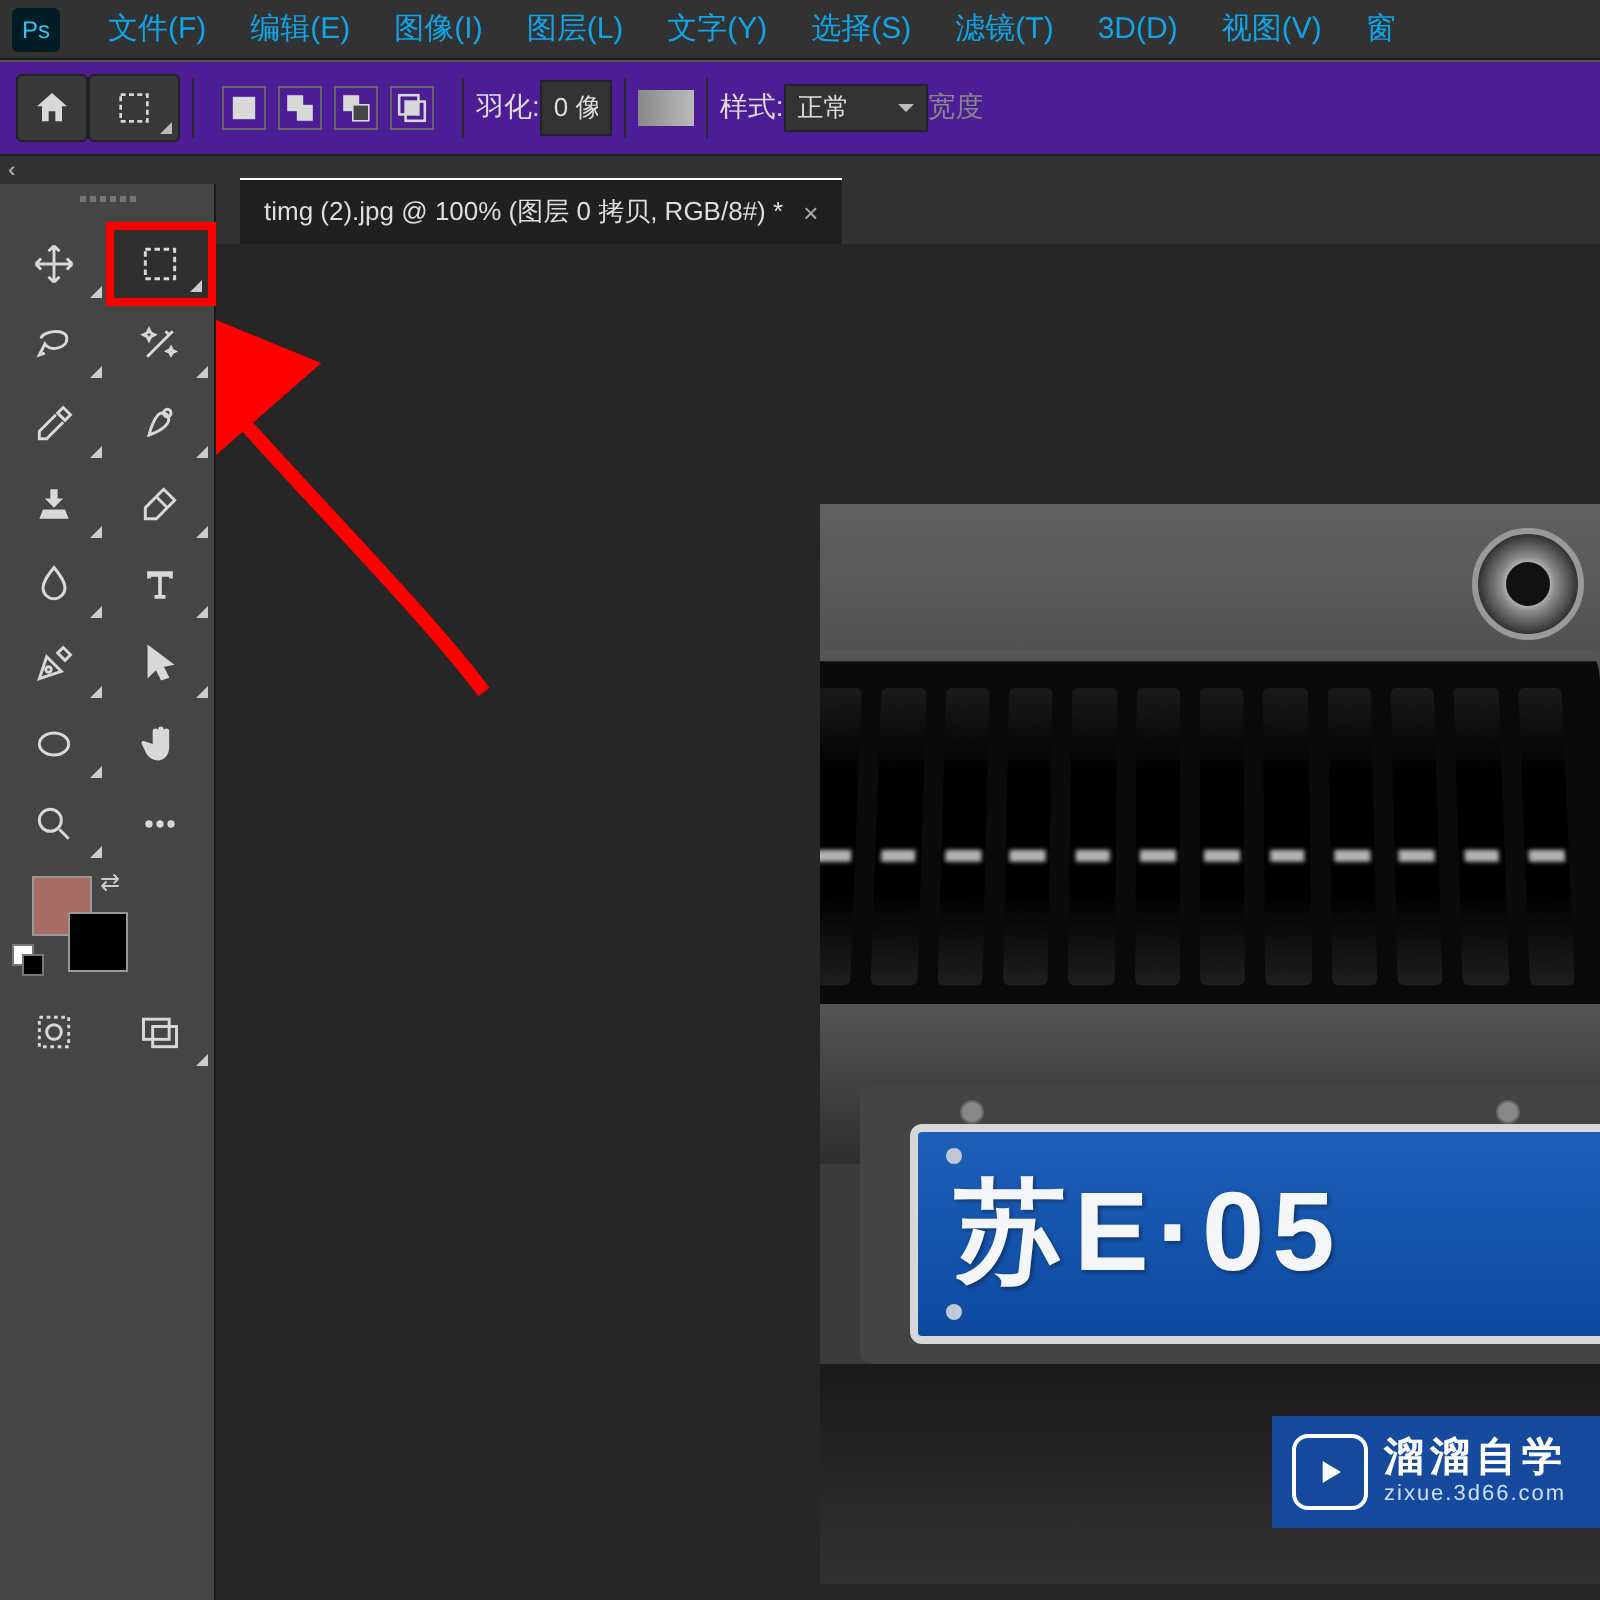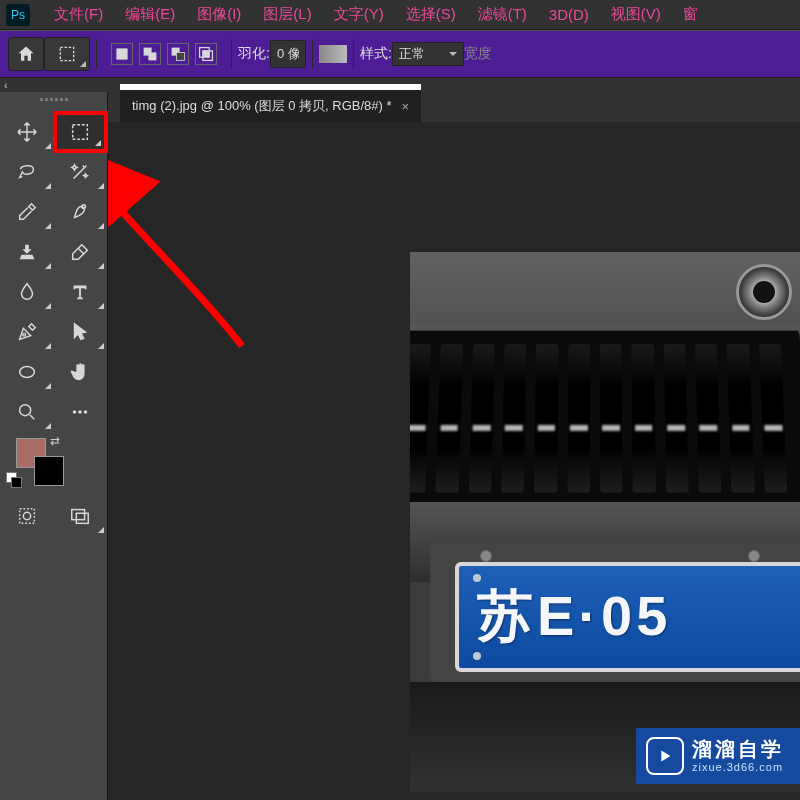--- a/index.html
+++ b/index.html
@@ -1,21 +1,21 @@
 <!DOCTYPE html>
 <html><head>
 <meta charset="utf-8">
 <style>
   * { margin: 0; padding: 0; box-sizing: border-box; user-select: none; }
   html, body { width: 800px; height: 800px; overflow: hidden; background: #323232; font-family: "Microsoft YaHei", Arial, sans-serif; color: #e6e6e6; font-size: 13px; }
 
   
   .menu-bar { height: 30px; background: #323232; display: flex; align-items: center; padding: 0 6px; gap: 2px; border-bottom: 1px solid #1a1a1a; }
   .ps-logo { width: 24px; height: 22px; background: #001d26; color: #31c5f0; font-weight: normal; font-size: 12px; display: flex; align-items: center; justify-content: center; border-radius: 3px; margin-right: 12px; }
-  .menu-item { padding: 4px 10px; color: #ec4899; cursor: pointer; font-size: 15px; }
+  .menu-item { padding: 4px 10px; color: #0ea5e9; cursor: pointer; font-size: 15px; }
 
   
   .options-bar { height: 48px; background: #4c1d95; border-top: 1px solid #555; border-bottom: 1px solid #1e1e1e; display: flex; align-items: center; padding: 0 8px; gap: 0; }
   .home-btn { width: 36px; height: 34px; background: #383838; display:flex; align-items:center; justify-content:center; border:1px solid #222; border-radius:3px;}
   .opt-marquee { width: 46px; height: 34px; background: #383838; border:1px solid #222; border-radius:3px; display:flex; align-items:center; justify-content:center; position:relative;}
   .opt-marquee::after { content:""; position:absolute; right:3px; bottom:3px; border:3px solid transparent; border-right-color:#bbb; border-bottom-color:#bbb; width:0;height:0;}
   .shape-mode { display:flex; align-items:center; gap:6px; padding:0 8px; }
   .shape-btn { width:22px; height:22px; border:1px solid #666; display:flex; align-items:center; justify-content:center;}
   .opt-label { color:#ddd; font-size:14px; }
   .opt-input { width:36px; height:24px; background:#333; border:1px solid #222; color:#ddd; padding:13px 6px; font-size:13px;}
@@ -48,21 +48,21 @@
   .swatch-mini { position:absolute; left:6px; top:40px; width:14px; height:14px; }
   .swatch-mini::before{content:"";position:absolute;left:0;top:0;width:9px;height:9px;background:#fff;border:1px solid #777;}
   .swatch-mini::after{content:"";position:absolute;left:5px;top:5px;width:9px;height:9px;background:#000;border:1px solid #777;}
   .swatch-swap { position:absolute; left:50px; top:2px; color:#ccc; font-size:12px;}
   
   .bottom-tools { display:grid; grid-template-columns:1fr 1fr; margin-top:4px;}
   
   
   .doc-area { flex:1; background:#202020; position:relative; }
   .doc-tabs { height:30px; background:#323232; display:flex; align-items:flex-end; padding-left:12px;}
-  .doc-tab { height:30px; background:#202020; color:#ddd; padding:16px 12px; font-size:13px; border-top:6px solid #ffffff; display:flex; align-items:center; gap:10px;}
+  .doc-tab { height:30px; background:#202020; color:#ddd; padding:16px 12px; font-size:13px; border-top:1px solid #ffffff; display:flex; align-items:center; gap:10px;}
   .doc-tab .close { color:#aaa; cursor:pointer;}
   .canvas-region { position:absolute; top:30px; left:0; right:0; bottom:0; background:#262626; overflow:hidden;padding-left:16px;}
   
   
   .car-image { position:absolute; right:0; top:130px; width:390px; height:540px; background:#3b3b3b; overflow:hidden;}
   .car-body { position:absolute; top:-20px; left:-20px; right:-20px; height:340px; background:linear-gradient(#656565,#3a3a3a 60%,#222);}
   .emblem { position:absolute; right:8px; top:12px; width:56px;height:56px; border-radius:50%; background:radial-gradient(circle,#ddd 20%,#888 40%,#333 70%); border:3px solid #999;}
   .emblem::after{content:"";position:absolute;left:50%;top:50%;width:22px;height:22px;transform:translate(-50%,-50%);background:#111;border-radius:50%;}
   .grille { position:absolute; top:70px; left:-30px; right:-10px; height:190px; background:#0a0a0a; border:6px solid #555; border-radius:8px/20px; transform:perspective(600px) rotateX(8deg); display:flex; gap:10px; padding:14px 20px; overflow:hidden;}
   .grille .bar { flex:1; background:linear-gradient(#1a1a1a,#000 30%,#000 70%,#1e1e1e); border-radius:3px; position:relative;}
@@ -71,21 +71,21 @@
   .plate-mount { position:absolute; top:290px; left:20px; right:-20px; height:140px; background:#444; border-radius:6px;}
   .plate { position:absolute; top:310px; left:45px; right:-40px; height:110px; background:linear-gradient(#1e5fb8,#0d4aa0); border:4px solid #d8d8d8; border-radius:6px; display:flex; align-items:center; padding-left:18px; gap:14px; overflow:hidden;}
   .plate .dot { width:8px;height:8px;background:#c0c8d8;border-radius:50%; position:absolute;}
   .plate .dot.tl{left:14px;top:8px;} .plate .dot.bl{left:14px;bottom:8px;}
   .plate-text { color:#f4f6fa; font-size:56px; font-weight:600; letter-spacing:4px; font-family:"SimHei",Arial; text-shadow:1px 1px 2px rgba(0,0,0,.4);}
   .bolt { position:absolute; top:298px; width:12px;height:12px; background:#888; border-radius:50%; border:1px solid #666;}
   .bolt.l{left:70px;} .bolt.r{right:40px;}
   .shadow-under { position:absolute; top:430px; left:0; right:0; height:120px; background:linear-gradient(#1a1a1a,#333);}
   
   
-  .watermark { position:absolute; right:0; bottom:8px; height:56px; background:#154a9e; display:flex; align-items:center; padding:0 16px 0 10px; gap:8px;}
+  .watermark { position:absolute; right:0; bottom:28px; height:56px; background:#154a9e; display:flex; align-items:center; padding:0 16px 0 10px; gap:8px;}
   .wm-logo { width:38px;height:38px; border:2px solid #fff; border-radius:8px; display:flex; align-items:center; justify-content:center;}
   .wm-logo svg{width:22px;height:22px;}
   .wm-text { display:flex; flex-direction:column; line-height:1.15;}
   .wm-title { color:#fff; font-size:20px; font-weight:700; letter-spacing:3px;}
   .wm-url { color:#cfe0ff; font-size:11px; letter-spacing:1px;}
   
   
   .arrow-annot { position:absolute; top:44px; left:-16px; width:180px; height:200px; pointer-events:none;}
   .arrow-annot svg { width:100%; height:100%; overflow:visible;}
   

